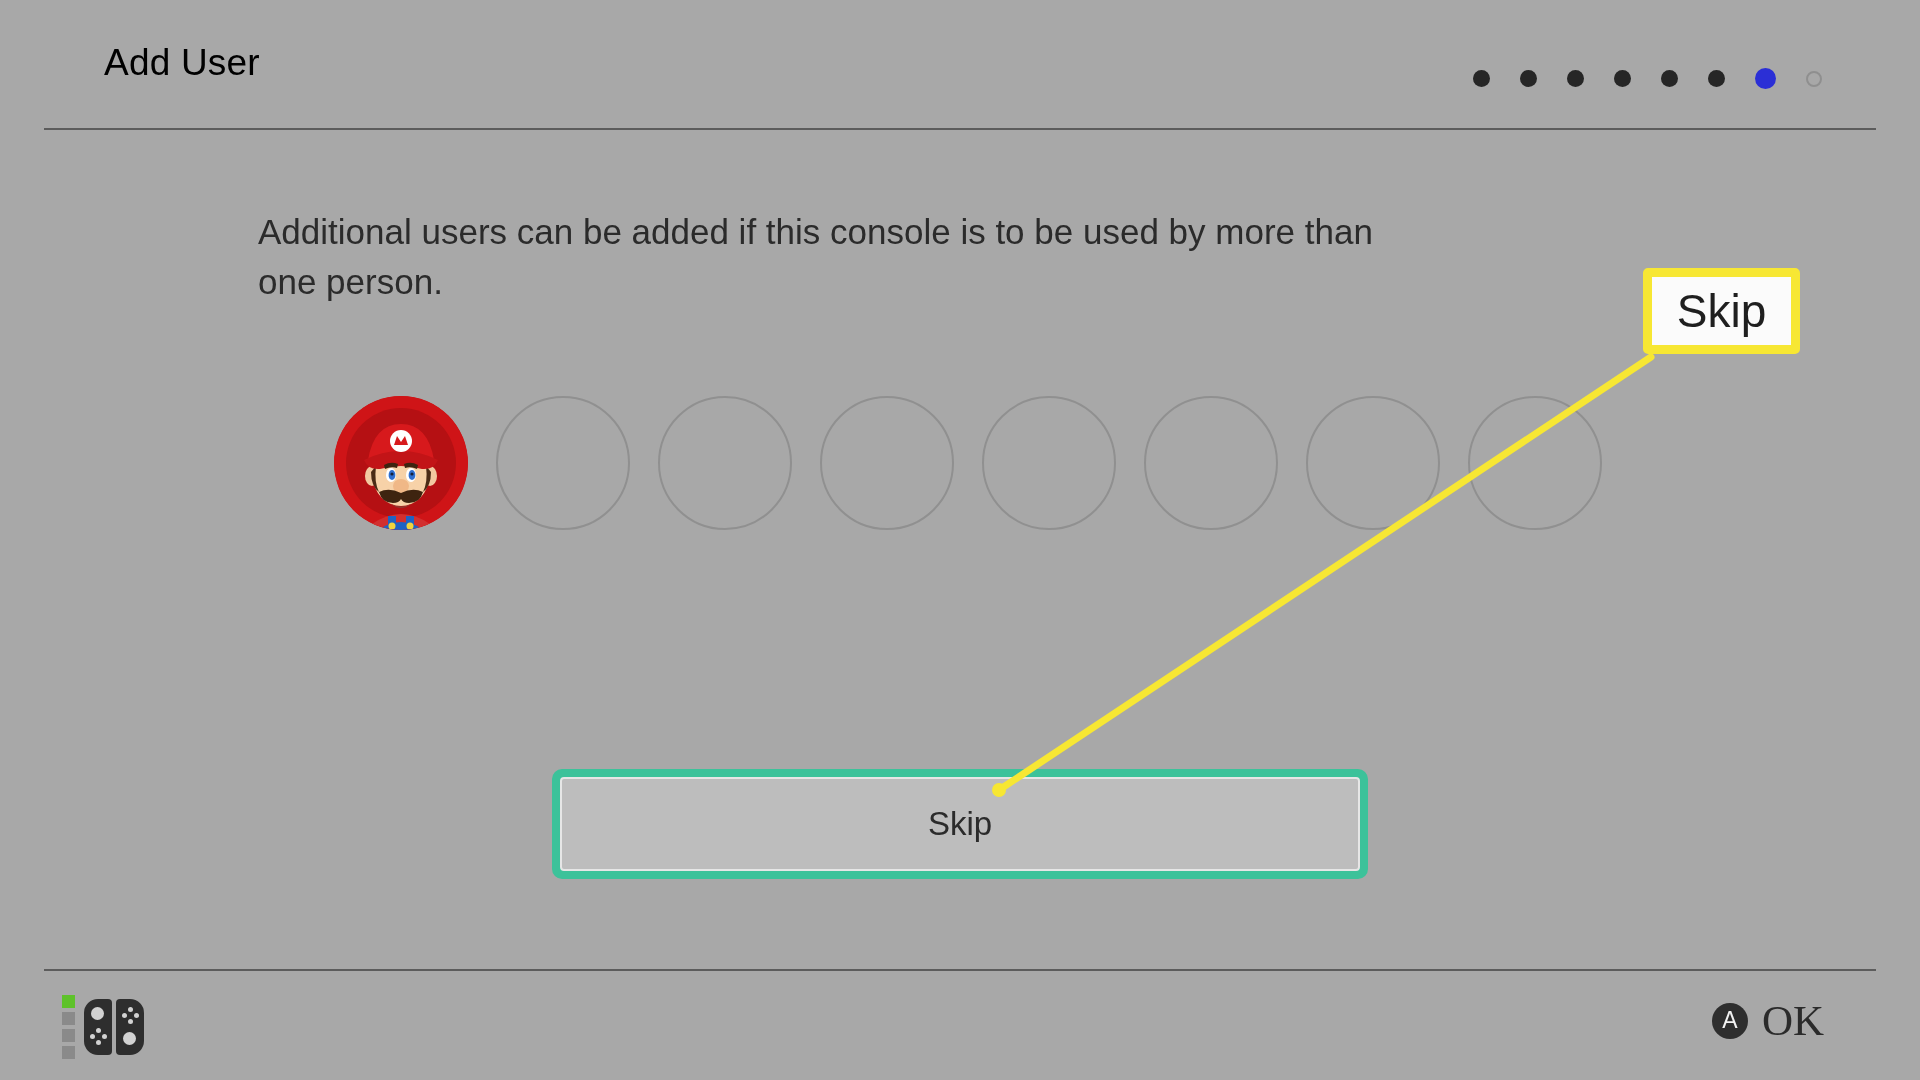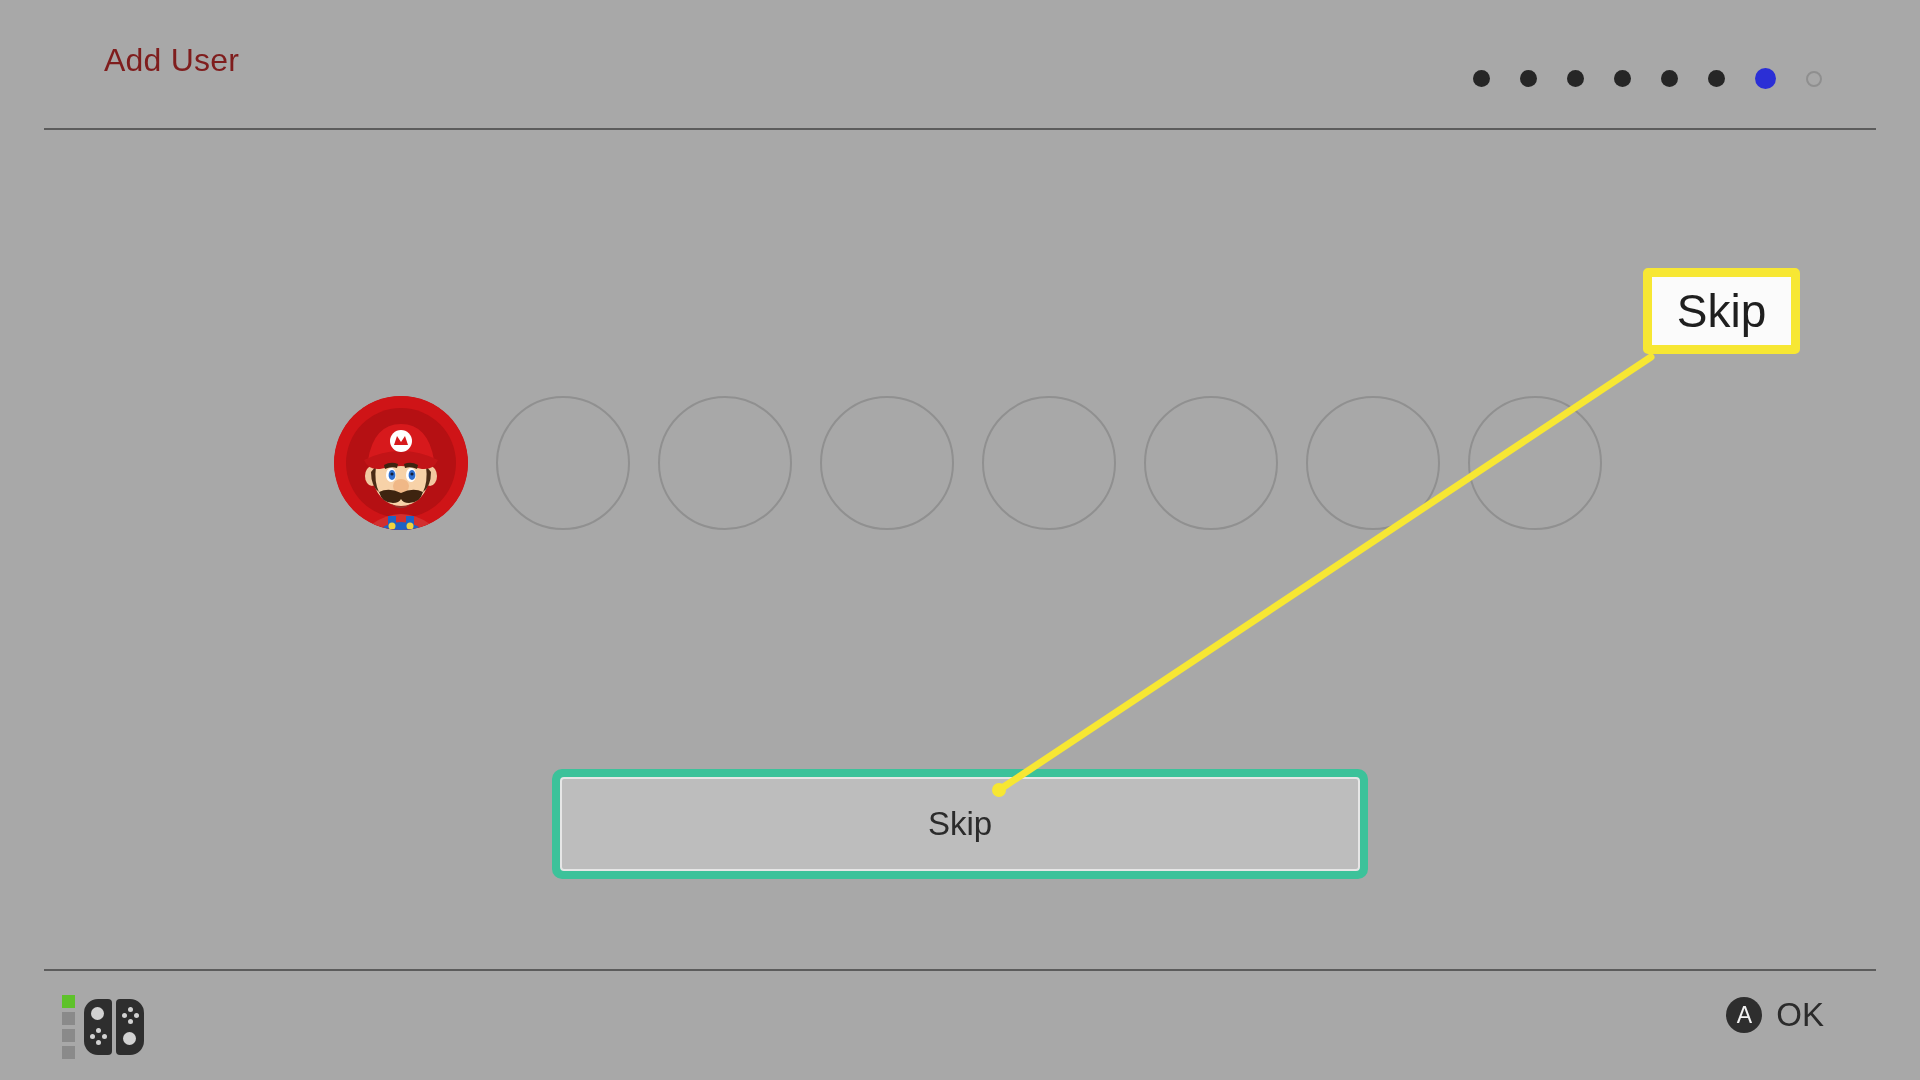--- a/index.html
+++ b/index.html
@@ -20,22 +20,22 @@
     position: absolute;
     inset: 0;
     background: #a8a8a8;
   }
 
   
   #header-title {
     position: absolute;
     left: 104px;
     top: 44px;
-    font-size: 32px;
-    color: #7f1d1d;
+    font-size: 37px;
+    color: #000000;
     letter-spacing: 0.2px;
     line-height: 1;
     white-space: nowrap;
   }
 
   #progress-dots {
     position: absolute;
     right: 98px;
     top: 68px;
     display: flex;
@@ -233,22 +233,23 @@
     background: #2e2e2e;
     color: #f2f2f2;
     display: flex;
     align-items: center;
     justify-content: center;
     font-size: 23px;
     line-height: 1;
     font-family: "Liberation Sans", sans-serif;
   }
   #ok-label {
-    font-size: 33px;
+    font-size: 43px;
     color: #2b2b2b;
+    font-family: Liberation Serif, serif;
   }
 
   
   #annotation-layer {
     position: absolute;
     inset: 0;
     pointer-events: none;
   }
   #callout-skip {
     position: absolute;
@@ -280,20 +281,21 @@
     <span class="dot" style="background: rgb(38, 38, 38);"></span>
     <span class="dot" style="background: rgb(38, 38, 38);"></span>
     <span class="dot" style="background: rgb(38, 38, 38);"></span>
     <span class="dot" style="background: rgb(38, 38, 38);"></span>
     <span class="dot current" style="background: rgb(43, 47, 214);"></span>
     <span class="dot empty"></span>
   </div>
 
   <div id="header-divider"></div>
 
+  <div id="body-text">Additional users can be added if this console is to be used by more than one person.</div>
 
   <div id="user-slots">
 
     <div class="slot filled">
       <svg class="avatar-svg" viewBox="0 0 134 134">
         <defs>
           <clipPath id="circleClip">
               <circle cx="67" cy="67" r="67"></circle>
             </clipPath>
         </defs>

